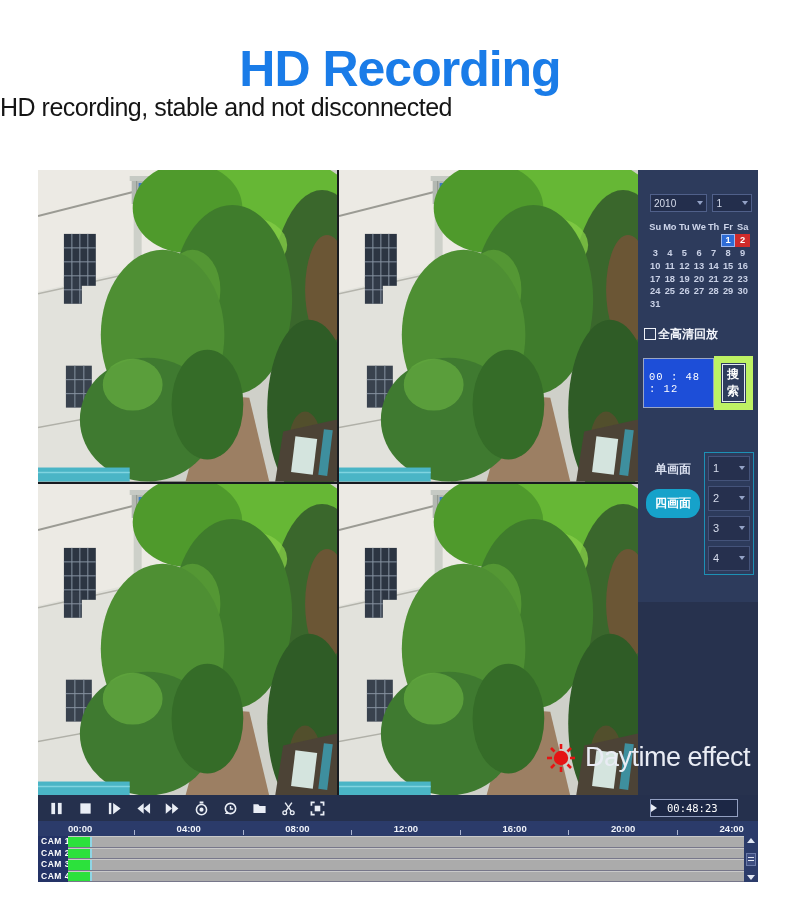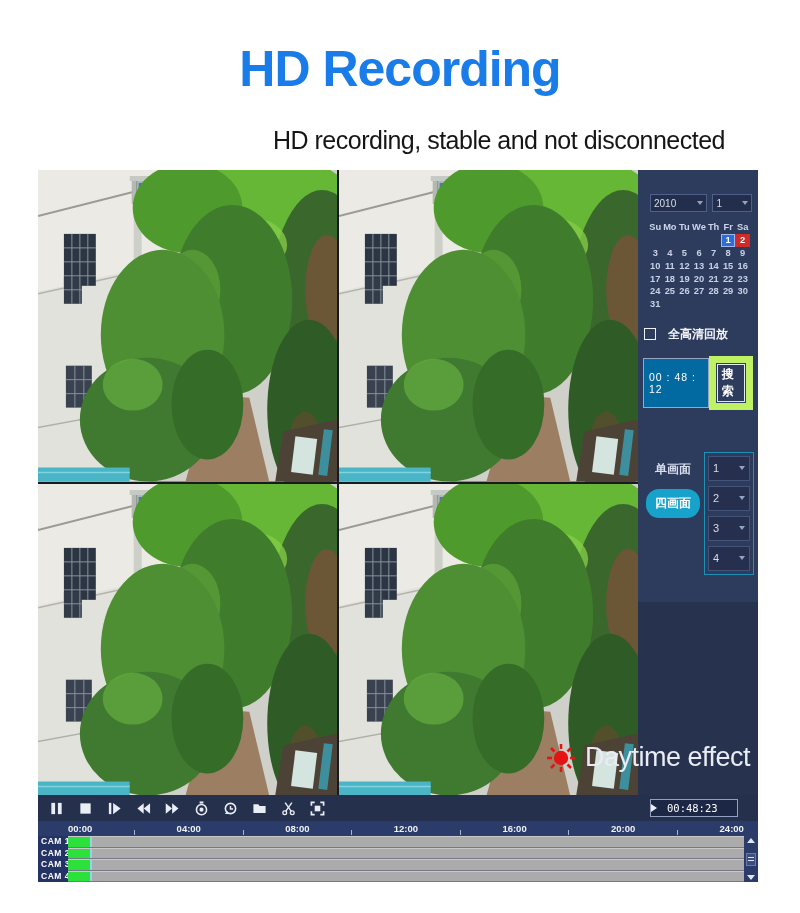--- a/index.html
+++ b/index.html
@@ -3,21 +3,21 @@
 <meta charset="utf-8">
 <style>
   * { margin:0; padding:0; box-sizing:border-box; }
   html,body { background:#ffffff; }
   body { font-family:"Liberation Sans", sans-serif; }
   .page { position:relative; width:800px; height:913px; background:#fff; overflow:hidden; }
 
   
   .title { position:absolute; top:40px; left:0; width:800px; text-align:center;
            font-size:50px; font-weight:700; color:#1a7ce8; letter-spacing:-1px; }
-  .subtitle { position:absolute; top:126px; left:0; width:725px; text-align:right;
+  .subtitle { position:absolute; top:93px; left:0; width:725px; text-align:left;
               font-size:25px; color:#151515; letter-spacing:-0.5px; }
 
   
   .app { position:absolute; left:38px; top:170px; width:720px; height:712px; }
 
   
   .cam-grid { position:absolute; left:0; top:0; width:600px; height:625px;
               display:grid; grid-template-columns:1fr 1fr; grid-template-rows:1fr 1fr;
               gap:2px; background:#171a1f; }
   .cam { position:relative; overflow:hidden; background:#444; }
@@ -43,27 +43,27 @@
                 border-right:3.5px solid transparent; border-top:4.5px solid #93a2c6; }
 
   .calendar { margin:9px 8px 0 10px; }
   .cal-row { display:grid; grid-template-columns:repeat(7,1fr); }
   .cal-cell { height:12.8px; font-size:9.3px; font-weight:700; color:#c9d1e6;
               display:flex; align-items:center; justify-content:center; }
   .cal-cell.hdr { color:#cdd5ea; }
   .cal-cell.sel { background:#2e6cd6; color:#fff; border:1px solid #9cb8ef; }
   .cal-cell.hot { background:#cf2b2b; color:#fff; }
 
-  .fullhd-row { display:flex; align-items:center; gap:12px; margin:15px 0 0 6px; cursor:default; }
+  .fullhd-row { display:flex; align-items:center; gap:2px; margin:15px 0 0 6px; cursor:default; }
   .checkbox { width:12px; height:12px; border:1.5px solid #eef1f8; background:transparent; }
   .fullhd-label { font-size:12px; font-weight:700; color:#f2f4fa; }
 
   .time-row { display:flex; justify-content:space-between; align-items:center; margin:13px 5px 0 5px; }
-  .time-box { border:1px solid #9aa6c4; background:#0369a1; color:#fff; padding:12px 5px;
-              font-family:Liberation Sans, sans-serif; font-size:10.5px; letter-spacing:1px; }
+  .time-box { border:1px solid #9aa6c4; background:#1d4ed8; color:#fff; padding:12px 5px;
+              font-family:Liberation Mono, monospace; font-size:10.5px; letter-spacing:1px; }
   .search-btn { border:7px solid #bef264; padding:1px; background:transparent; }
   .search-btn-inner { border:1px solid #e4e9f3; padding:1px 4px; font-size:12px;
                       font-weight:700; color:#fff; }
 
   .layout-wrap { display:flex; gap:4px; margin:42px 4px 0 8px; }
   .layout-labels { width:54px; display:flex; flex-direction:column; padding-top:3px; }
   .mode { height:29px; line-height:29px; margin-bottom:5px; text-align:center;
           font-size:12px; font-weight:700; color:#d8deee; }
   .mode.active { background:#16a2ca; color:#fff;border-radius:13px; }
   .layout-selects { flex:1; border:1px solid #1d90b5; padding:3px; display:flex;

